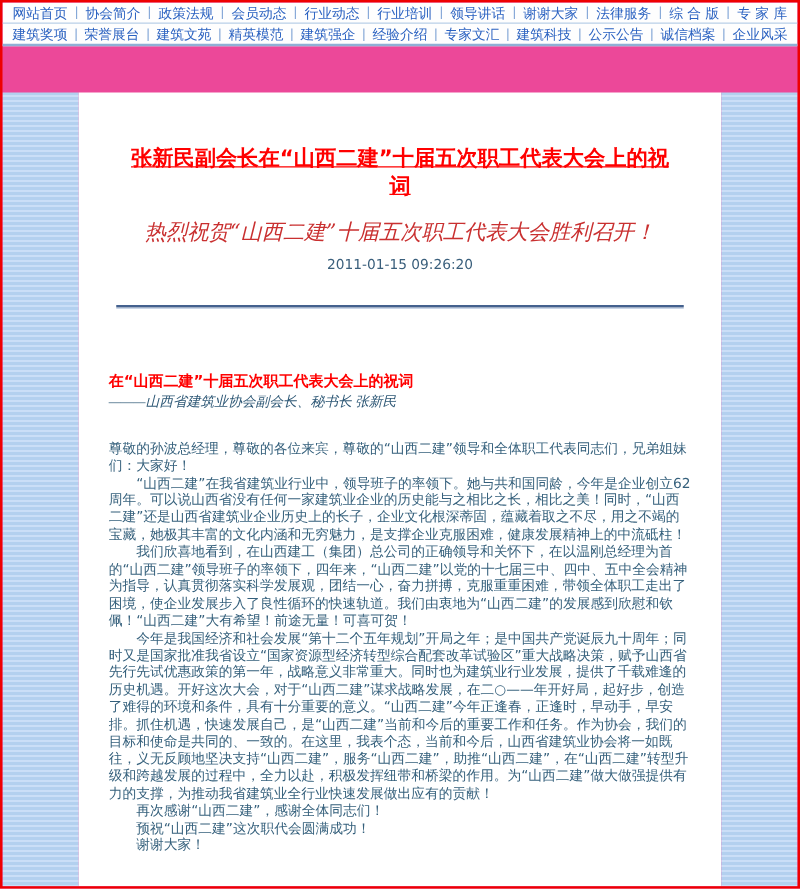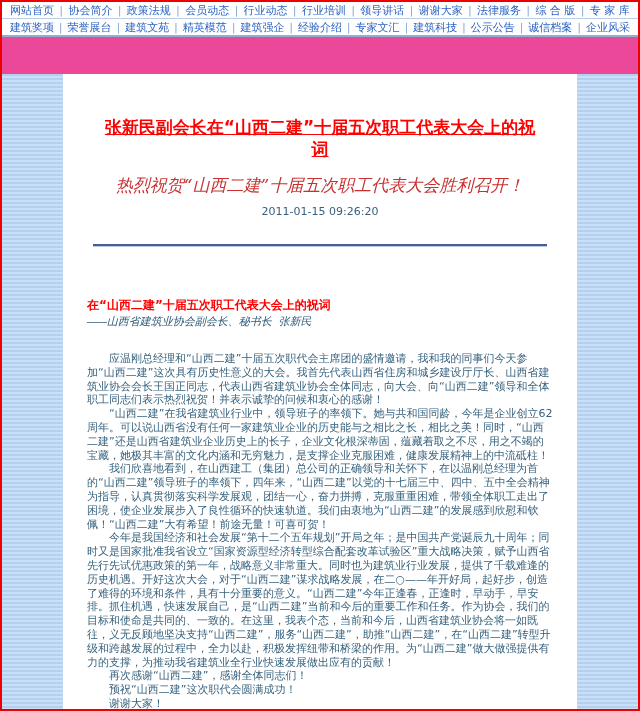--- a/index.html
+++ b/index.html
@@ -44,21 +44,21 @@
     color:#3a5f7c; font-size:11px; text-align:center; margin-top:8px;
   }
   .divider {
     border:none; border-top:2px solid #44618e; box-shadow:0 1px 0 #b9c9e0;
     width:454px; margin:26px auto 0 auto;
   }
   
   .speech-head { margin-top:52px; text-align:left; }
   .speech-title { color:#ff0000; font-weight:bold; font-size:12px; line-height:14px; }
   .speech-author {
-    color:#2e5876; font-family:Liberation Mono, monospace; font-style:italic;
+    color:#2e5876; font-family:Liberation Serif, serif; font-style:italic;
     font-size:11px; margin-top:2px;
   }
   .body-text { margin-top:23px; color:#35607c; font-size:11px; line-height:13.8px; }
   .para { margin:0; text-indent:2em; }
   .para.first { text-indent:0; }
 </style>
 </head>
 <body>
 
 <div class="page">
@@ -120,21 +120,21 @@
       <div class="article-subtitle">热烈祝贺“山西二建”十届五次职工代表大会胜利召开！</div>
       <div class="article-datetime">2011-01-15 09:26:20</div>
       <hr class="divider">
 
       <div class="speech-head">
         <div class="speech-title">在“山西二建”十届五次职工代表大会上的祝词</div>
         <div class="speech-author">———山西省建筑业协会副会长、秘书长 张新民</div>
       </div>
 
       <div class="body-text">
-          <p class="para">应温刚总经理和“山西二建”十届五次职代会主席团的盛情邀请，我和我的同事们今天参加“山西二建”这次具有历史性意义的大会。我首先代表山西省住房和城乡建设厅厅长、山西省建筑业协会会长王国正同志，代表山西省建筑业协会全体同志，向大会、向“山西二建”领导和全体职工同志们表示热烈祝贺！并表示诚挚的问候和衷心的感谢！</p>
+          <p class="para first">尊敬的孙波总经理，尊敬的各位来宾，尊敬的“山西二建”领导和全体职工代表同志们，兄弟姐妹们：大家好！</p>
           <p class="para">“山西二建”在我省建筑业行业中，领导班子的率领下。她与共和国同龄，今年是企业创立62周年。可以说山西省没有任何一家建筑业企业的历史能与之相比之长，相比之美！同时，“山西二建”还是山西省建筑业企业历史上的长子，企业文化根深蒂固，蕴藏着取之不尽，用之不竭的宝藏，她极其丰富的文化内涵和无穷魅力，是支撑企业克服困难，健康发展精神上的中流砥柱！</p>
           <p class="para">我们欣喜地看到，在山西建工（集团）总公司的正确领导和关怀下，在以温刚总经理为首的“山西二建”领导班子的率领下，四年来，“山西二建”以党的十七届三中、四中、五中全会精神为指导，认真贯彻落实科学发展观，团结一心，奋力拼搏，克服重重困难，带领全体职工走出了困境，使企业发展步入了良性循环的快速轨道。我们由衷地为“山西二建”的发展感到欣慰和钦佩！“山西二建”大有希望！前途无量！可喜可贺！</p>
           <p class="para">今年是我国经济和社会发展“第十二个五年规划”开局之年；是中国共产党诞辰九十周年；同时又是国家批准我省设立“国家资源型经济转型综合配套改革试验区”重大战略决策，赋予山西省先行先试优惠政策的第一年，战略意义非常重大。同时也为建筑业行业发展，提供了千载难逢的历史机遇。开好这次大会，对于“山西二建”谋求战略发展，在二○——年开好局，起好步，创造了难得的环境和条件，具有十分重要的意义。“山西二建”今年正逢春，正逢时，早动手，早安排。抓住机遇，快速发展自己，是“山西二建”当前和今后的重要工作和任务。作为协会，我们的目标和使命是共同的、一致的。在这里，我表个态，当前和今后，山西省建筑业协会将一如既往，义无反顾地坚决支持“山西二建”，服务“山西二建”，助推“山西二建”，在“山西二建”转型升级和跨越发展的过程中，全力以赴，积极发挥纽带和桥梁的作用。为“山西二建”做大做强提供有力的支撑，为推动我省建筑业全行业快速发展做出应有的贡献！</p>
           <p class="para">再次感谢“山西二建”，感谢全体同志们！</p>
           <p class="para">预祝“山西二建”这次职代会圆满成功！</p>
           <p class="para">谢谢大家！</p>
         </div>
 
     </div>
 

